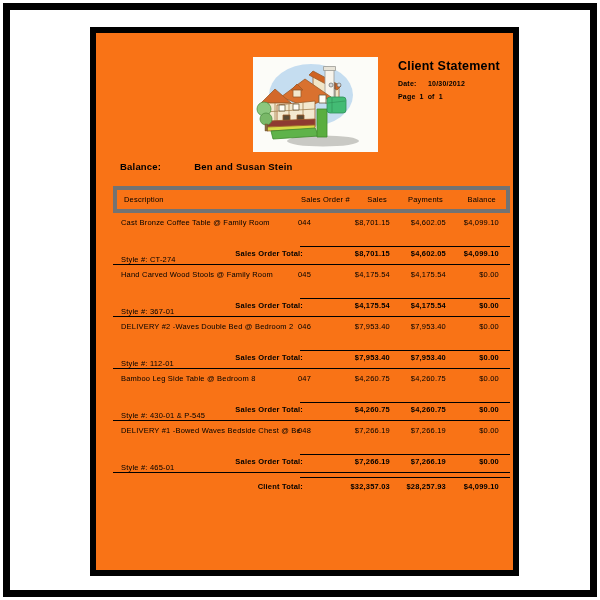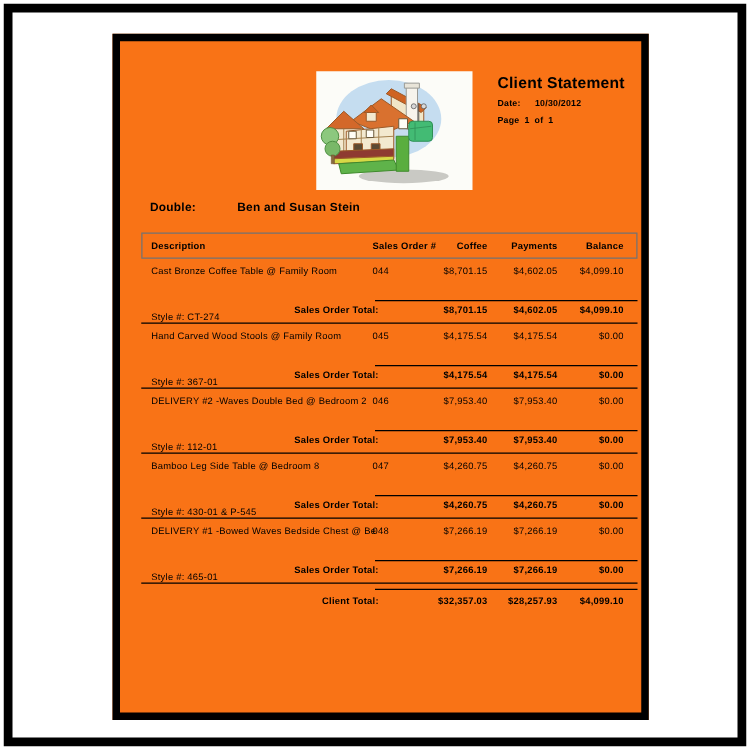--- a/index.html
+++ b/index.html
@@ -25,21 +25,21 @@
   
   .r-title{position:absolute;left:302px;top:26px;font-size:12.5px;font-weight:bold;white-space:nowrap;}
   .r-date{position:absolute;left:302px;top:47px;font-size:7px;font-weight:bold;white-space:nowrap;}
   .r-date .lbl{display:inline-block;width:30px;}
   .r-page{position:absolute;left:302px;top:60px;font-size:7px;font-weight:bold;white-space:nowrap;}
   .r-page span{margin-right:4px;}
   .clientline{position:absolute;left:24px;top:128px;font-size:9.5px;font-weight:bold;white-space:nowrap;}
   .clientline .name{margin-left:9px;padding-left:24px;}
   
   .rtable{position:absolute;left:17px;top:153px;width:397px;font-size:7.5px;}
-  .thead{position:relative;height:19px;border:1px solid #737373;font-weight:bold;}
+  .thead{position:relative;height:19px;border:4px solid #737373;font-weight:normal;}
   .cell{position:absolute;white-space:nowrap;}
   .h-desc{left:7px;top:5px;}
   .h-so{left:184px;top:5px;}
   .h-amt{right:119px;top:5px;}
   .h-pay{right:63px;top:5px;}
   .h-bal{right:10px;top:5px;}
   .group{position:relative;height:51px;border-bottom:1px solid #000;}
   .desc{left:8px;top:5px;}
   .stylenum{left:8px;top:18px;margin-top:24px;}
   .so{left:185px;top:5px;}
@@ -122,29 +122,29 @@
 
   <div class="r-title">Client Statement</div>
   <div class="r-date">
     <span class="lbl">Date:</span><span>10/30/2012</span>
   </div>
   <div class="r-page">
     <span>Page</span><span>1</span><span>of</span><span>1</span>
   </div>
 
   <div class="clientline">
-    <span>Double:</span><span class="name">Ben and Susan Stein</span>
+    <span>Balance:</span><span class="name">Ben and Susan Stein</span>
   </div>
 
   <div class="rtable">
 
     <div class="thead">
       <span class="cell h-desc">Description</span>
       <span class="cell h-so">Sales Order #</span>
-      <span class="cell h-amt">Coffee</span>
+      <span class="cell h-amt">Sales</span>
       <span class="cell h-pay">Payments</span>
       <span class="cell h-bal">Balance</span>
     </div>
 
     <div class="group">
       <span class="cell desc">Cast Bronze Coffee Table @ Family Room</span>
       <span class="cell stylenum">Style #: CT-274</span>
       <span class="cell so">044</span>
       <span class="cell amt">$8,701.15</span>
       <span class="cell pay">$4,602.05</span>

